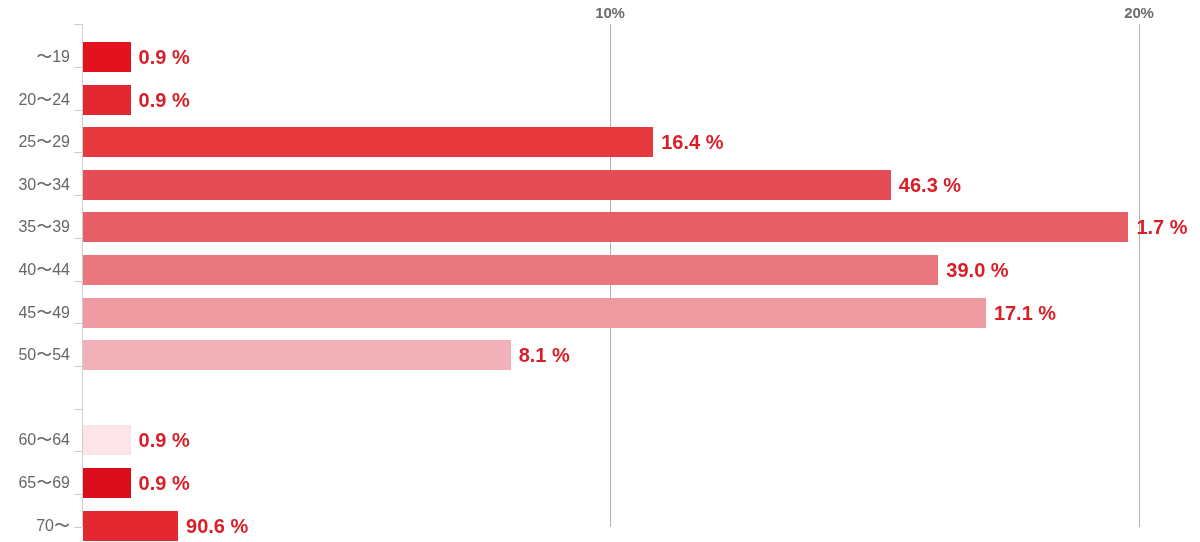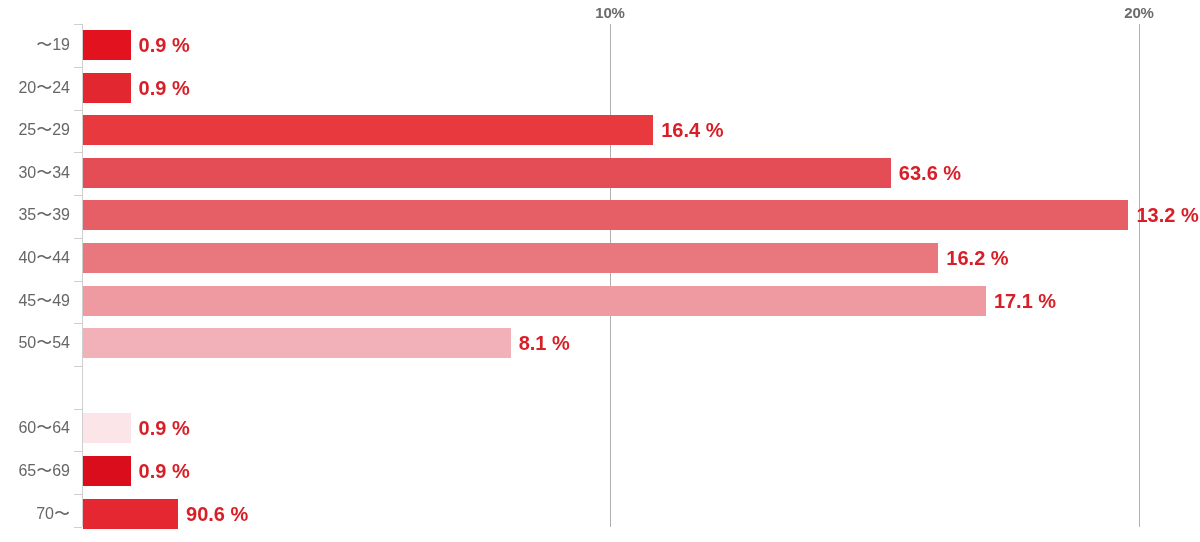--- a/index.html
+++ b/index.html
@@ -57,20 +57,21 @@
     left: 0;
     top: 0;
     right: 0;
     bottom: 0;
   }
   .row {
     position: absolute;
     left: 0;
     right: 0;
     height: 30px;
+    margin-top: 12px;
   }
   .cat-label {
     position: absolute;
     right: 1130px;
     width: 180px;
     text-align: right;
     line-height: 30px;
     font-size: 16px;
     color: #666666;
     white-space: nowrap;
@@ -133,31 +134,31 @@
         <div class="value-label" style="left: 138.52px; color: rgb(216, 31, 40);">0.9 %</div>
       </div>
       <div class="row" style="top: 115.2px;">
         <div class="cat-label">25〜29</div>
         <div class="bar" style="width: 570.24px; background: rgb(232, 57, 63);"></div>
         <div class="value-label" style="left: 661.24px; color: rgb(216, 31, 40);">16.4 %</div>
       </div>
       <div class="row" style="top: 157.8px;">
         <div class="cat-label">30〜34</div>
         <div class="bar" style="width: 807.84px; background: rgb(228, 77, 85);"></div>
-        <div class="value-label" style="left: 898.84px; color: rgb(216, 31, 40);">63.6 %</div>
+        <div class="value-label" style="left: 898.84px; color: rgb(216, 31, 40);">46.3 %</div>
       </div>
       <div class="row" style="top: 200.4px;">
         <div class="cat-label">35〜39</div>
         <div class="bar" style="width: 1045.44px; background: rgb(230, 95, 103);"></div>
-        <div class="value-label" style="left: 1136.44px; color: rgb(216, 31, 40);">13.2 %</div>
+        <div class="value-label" style="left: 1136.44px; color: rgb(216, 31, 40);">1.7 %</div>
       </div>
       <div class="row" style="top: 243px;">
         <div class="cat-label">40〜44</div>
         <div class="bar" style="width: 855.36px; background: rgb(232, 120, 126);"></div>
-        <div class="value-label" style="left: 946.36px; color: rgb(216, 31, 40);">16.2 %</div>
+        <div class="value-label" style="left: 946.36px; color: rgb(216, 31, 40);">39.0 %</div>
       </div>
       <div class="row" style="top: 285.6px;">
         <div class="cat-label">45〜49</div>
         <div class="bar" style="width: 902.88px; background: rgb(239, 154, 161);"></div>
         <div class="value-label" style="left: 993.88px; color: rgb(216, 31, 40);">17.1 %</div>
       </div>
       <div class="row" style="top: 328.2px;">
         <div class="cat-label">50〜54</div>
         <div class="bar" style="width: 427.68px; background: rgb(242, 176, 184);"></div>
         <div class="value-label" style="left: 518.68px; color: rgb(216, 31, 40);">8.1 %</div>

